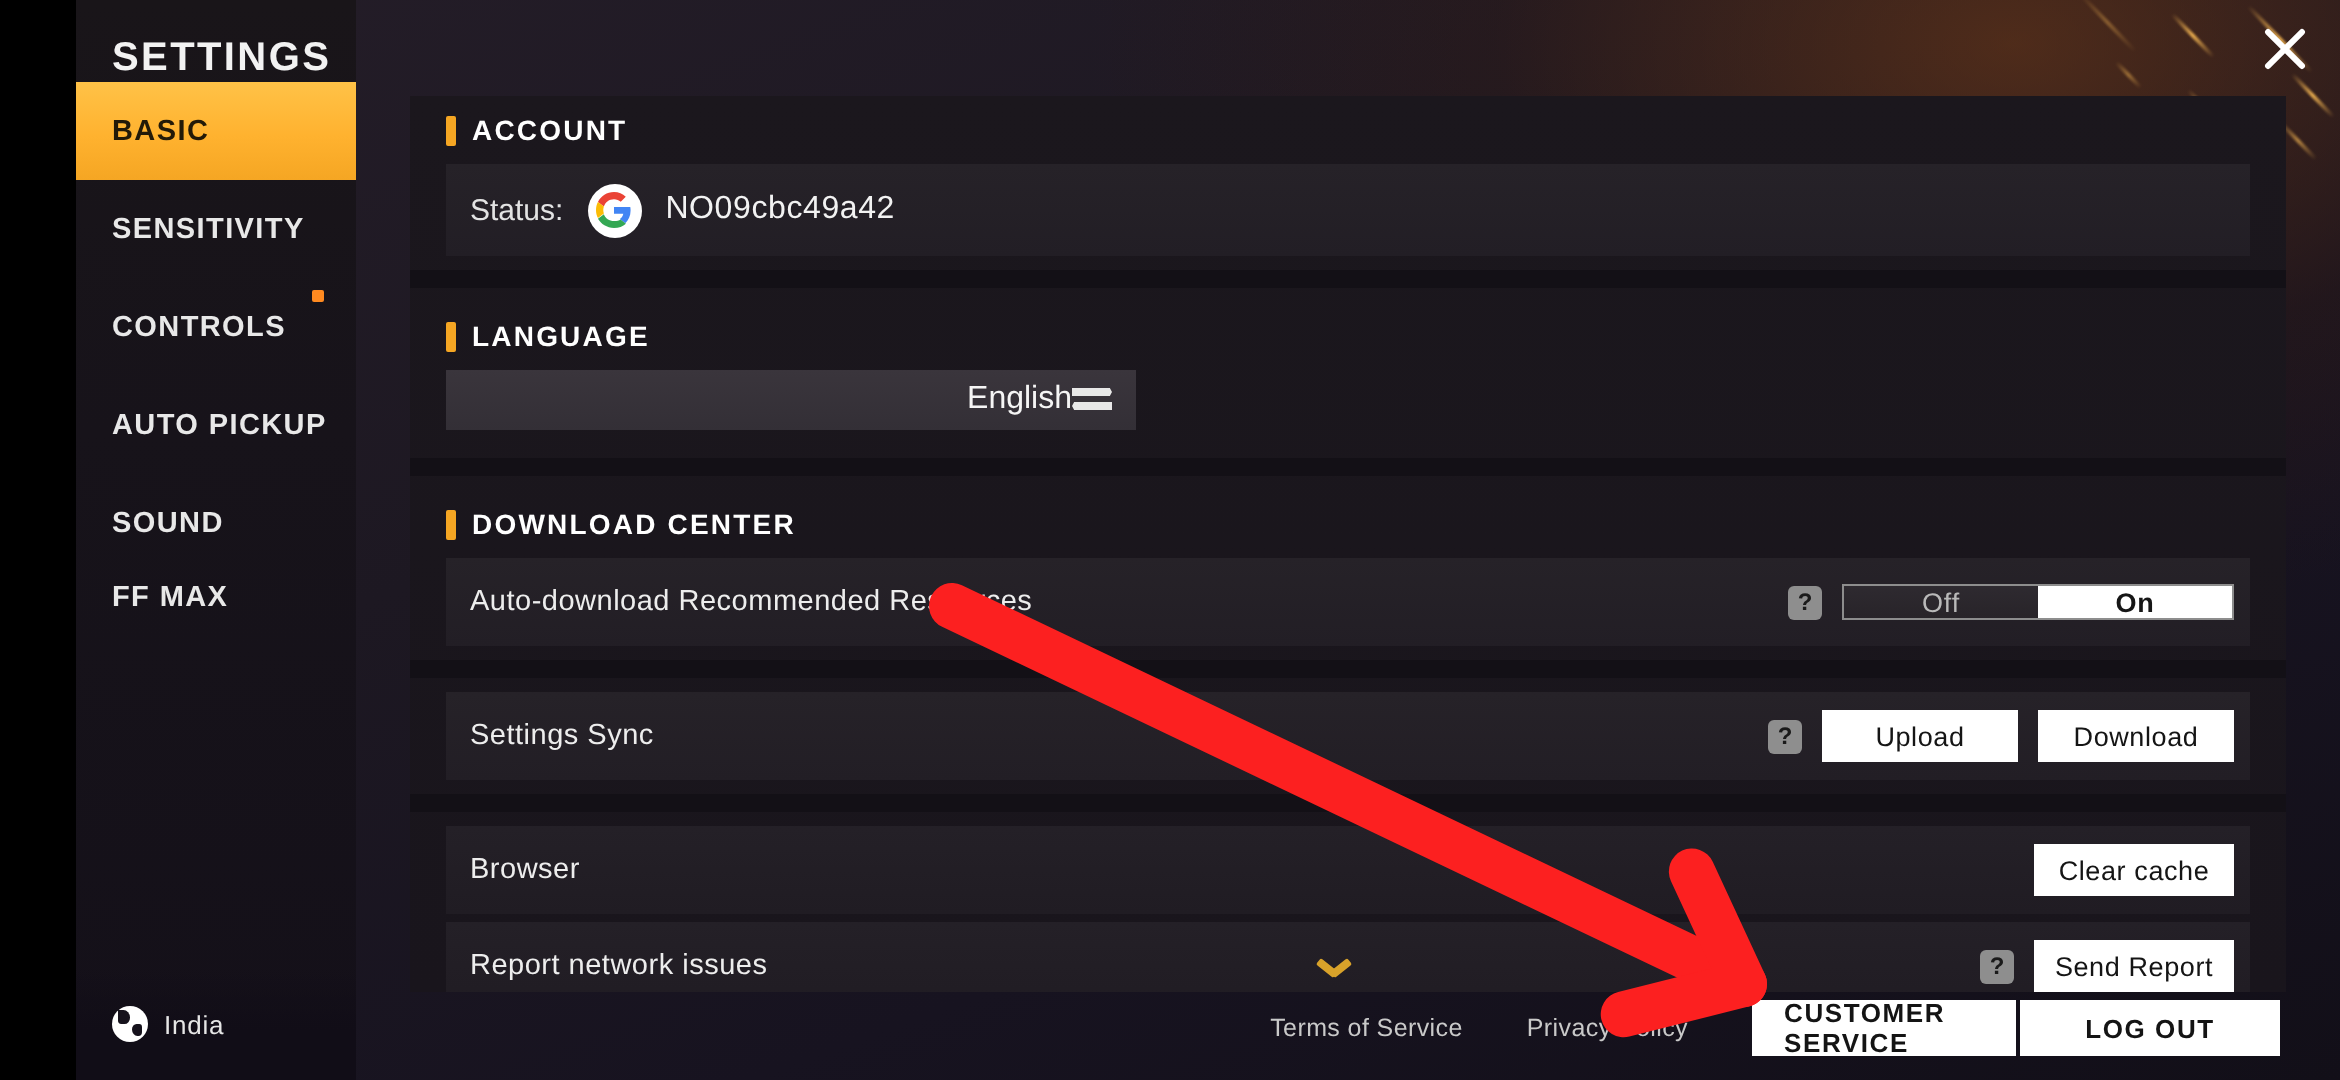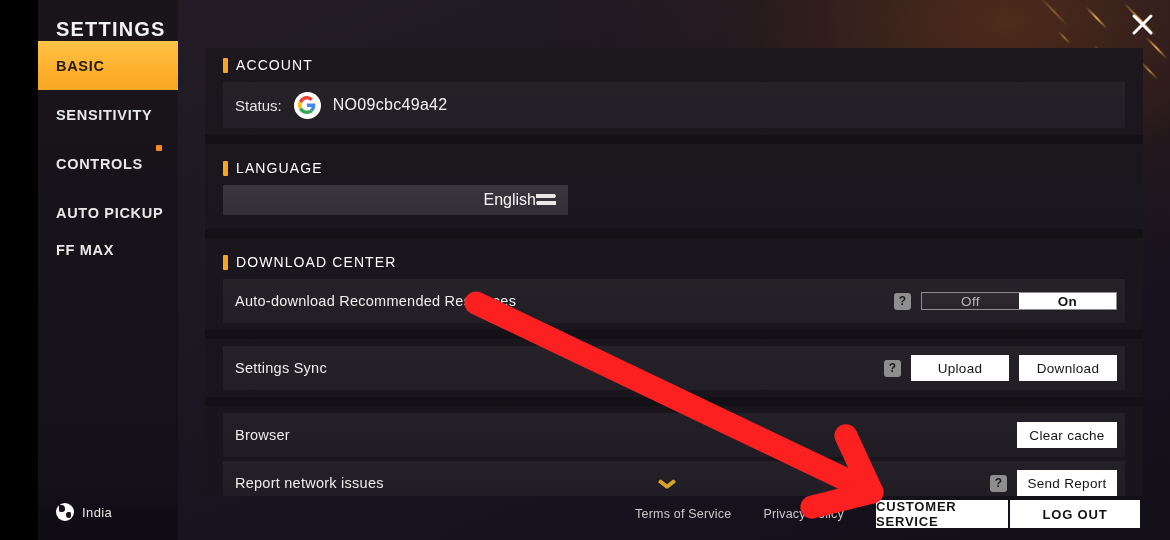--- a/index.html
+++ b/index.html
@@ -76,21 +76,21 @@
     position:absolute; left:205px; top:48px; width:938px; height:448px;
     background:linear-gradient(180deg,#1b171d 0%,#19151c 100%);
     overflow:hidden;
   }
   .group{ padding:0; }
   .group-head{
     display:flex; align-items:center; gap:8px;
     height:34px; padding-left:18px;
   }
   .group-head .bar{ width:5px; height:15px; background:#f5a623; border-radius:1px; }
-  .group-head .txt{ color:#ffffff; font-size:14px; letter-spacing:1.1px; font-weight:400;text-align:center; }
+  .group-head .txt{ color:#ffffff; font-size:14px; letter-spacing:1.1px; font-weight:700;text-align:center; }
 
   .row{
     margin:0 18px 0 18px; height:44px;
     background:linear-gradient(180deg,#262228 0%,#221e25 100%);
     display:flex; align-items:center; justify-content:space-between;
     padding:0 8px 0 12px;
   }
   .row.flat{ background:linear-gradient(180deg,#242027 0%,#201c23 100%); }
   .row-label{ color:#ededed; font-size:14.5px; letter-spacing:.25px; }
   .row-right{ display:flex; align-items:center; gap:10px; }
@@ -164,21 +164,21 @@
     position:absolute; left:0; bottom:0; width:1170px; height:52px;
     display:flex; align-items:center; justify-content:flex-end; gap:0;
     padding-right:30px;
   }
   .flink{ color:#c9c9c9; font-size:12.5px; letter-spacing:.2px; margin-right:32px; cursor:pointer; }
   .fbtn{
     height:28px; background:#ffffff; color:#141414; font-weight:700;
     font-size:13px; letter-spacing:.8px;
     display:flex; align-items:center; justify-content:center; cursor:pointer;
   }
-  #btn-cs{ width:132px; }
+  #btn-cs{ width:132px;padding-left:16px; }
   #btn-logout{ width:130px; margin-left:2px; }
 
   
   #arrow{ position:absolute; left:0; top:0; width:1170px; height:540px; pointer-events:none; }
 </style>
 </head>
 <body>
 
 <div id="backdrop">
   <div class="streak" style="left:1086px;top:6px;width:30px;transform:rotate(46deg);"></div>
@@ -206,20 +206,23 @@
   <div class="side-item">
     <span>SENSITIVITY</span>
   </div>
   <div class="side-item">
     <span>CONTROLS</span>
     <span class="dot"></span>
   </div>
   <div class="side-item">
     <span>AUTO PICKUP</span>
   </div>
+  <div class="side-item">
+    <span>SOUND</span>
+  </div>
   <div class="side-item" style="height:26px;overflow:hidden;">
     <span>FF MAX</span>
   </div>
 
   <div id="side-bottom">
     <span class="globe"></span>
     <span class="cc">India</span>
   </div>
 </aside>
 

